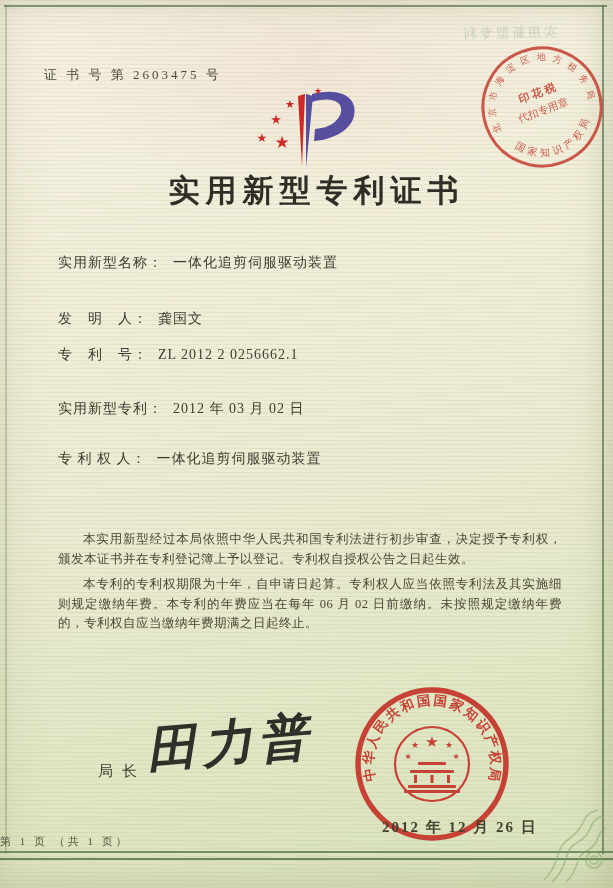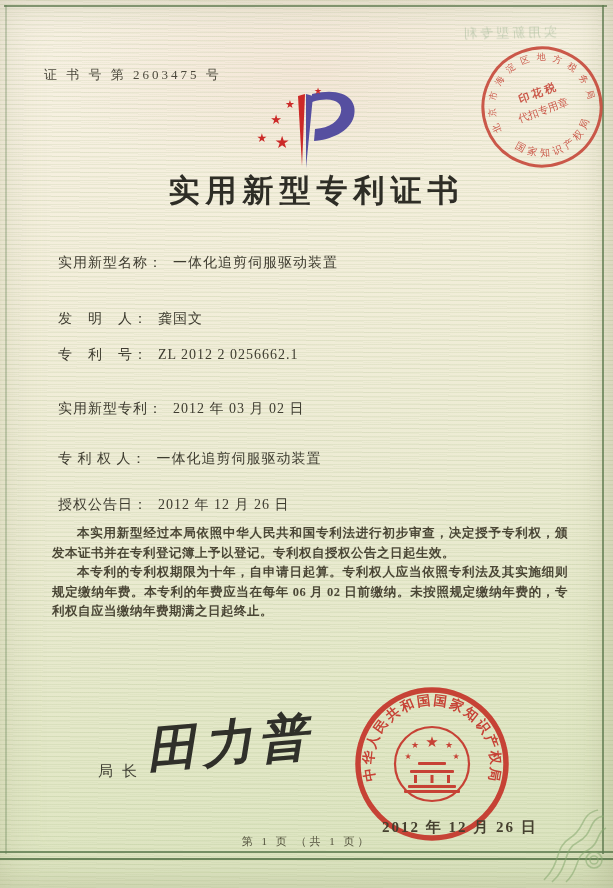--- a/index.html
+++ b/index.html
@@ -14,25 +14,25 @@
       linear-gradient(170deg,#f8f1e4 0%,#f3eedb 30%,#ecebd3 55%,#e2e7c6 80%,#d9e2bd 100%);
     box-shadow: inset 0 0 45px rgba(150,150,110,0.25), inset -10px 0 22px rgba(120,130,90,0.12);
   }
   .abs{position:absolute;}
   .bline{background:#5d7a4f;}
   .cert-no{left:44px;top:66px;font-size:13px;letter-spacing:3px;color:#4b483c;}
   .title{left:0;right:0;top:170px;text-align:center;font-size:31px;font-weight:bold;letter-spacing:6px;color:#2e2d26;margin-left:20px;}
   .frow{left:58px;font-size:14px;letter-spacing:1px;color:#3e3c30;white-space:nowrap;}
   .frow .lab{margin-right:10px;text-align:right;}
   .paras{left:52px;width:516px;top:524px;font-size:12.5px;line-height:19.5px;text-align:justify;color:#4b4736;letter-spacing:0.5px;}
-  .paras p{margin:0;text-indent:2em;font-weight:bold;}
+  .paras p{margin:6px;text-indent:2em;}
   .sign-label{left:98px;top:762px;font-size:15px;letter-spacing:9px;color:#3f3e33;}
   .signature{left:146px;top:710px;font-size:50px;font-weight:600;font-style:italic;letter-spacing:6px;color:#30302a;transform:rotate(-5deg);}
   .seal-date{left:382px;top:818px;font-size:15px;font-weight:bold;letter-spacing:2px;color:#45402f;z-index:6;}
-  .footer{left:0;right:0;top:834px;text-align:center;font-size:11px;letter-spacing:3px;color:#55543f;}
+  .footer{left:0;right:0;top:834px;text-align:left;font-size:11px;letter-spacing:3px;color:#55543f;}
   .bleed{left:424px;top:24px;width:170px;font-size:13px;letter-spacing:3px;color:rgba(110,150,110,0.32);transform:scaleX(-1) rotate(1deg);filter:blur(0.6px);text-align:center;}
   svg{display:block;}
 </style>
 </head>
 <body>
 
 <div class="page">
 
   <div class="abs bline" style="left:4px;right:6px;top:5px;height:2px;opacity:.75;"></div>
   <div class="abs bline" style="top:5px;bottom:34px;right:9px;width:2px;opacity:.75;"></div>
@@ -68,23 +68,20 @@
     <span class="lab">发　明　人：</span><span>龚国文</span>
   </div>
   <div class="abs frow" style="top:346px;font-family:Liberation Serif, serif;">
     <span class="lab">专　利　号：</span><span>ZL 2012 2 0256662.1</span>
   </div>
   <div class="abs frow" style="top:400px;">
     <span class="lab">实用新型专利：</span><span>2012 年 03 月 02 日</span>
   </div>
   <div class="abs frow" style="top:450px;">
     <span class="lab">专 利 权 人：</span><span>一体化追剪伺服驱动装置</span>
-  </div>
-  <div class="abs frow" style="top:496px;">
-    <span class="lab">授权公告日：</span><span>2012 年 12 月 26 日</span>
   </div>
 
   <div class="abs paras">
     <p>本实用新型经过本局依照中华人民共和国专利法进行初步审查，决定授予专利权，颁发本证书并在专利登记簿上予以登记。专利权自授权公告之日起生效。</p>
     <p>本专利的专利权期限为十年，自申请日起算。专利权人应当依照专利法及其实施细则规定缴纳年费。本专利的年费应当在每年 06 月 02 日前缴纳。未按照规定缴纳年费的，专利权自应当缴纳年费期满之日起终止。</p>
   </div>
 
   <div class="abs sign-label">局长</div>
   <div class="abs signature">田力普</div>
 

